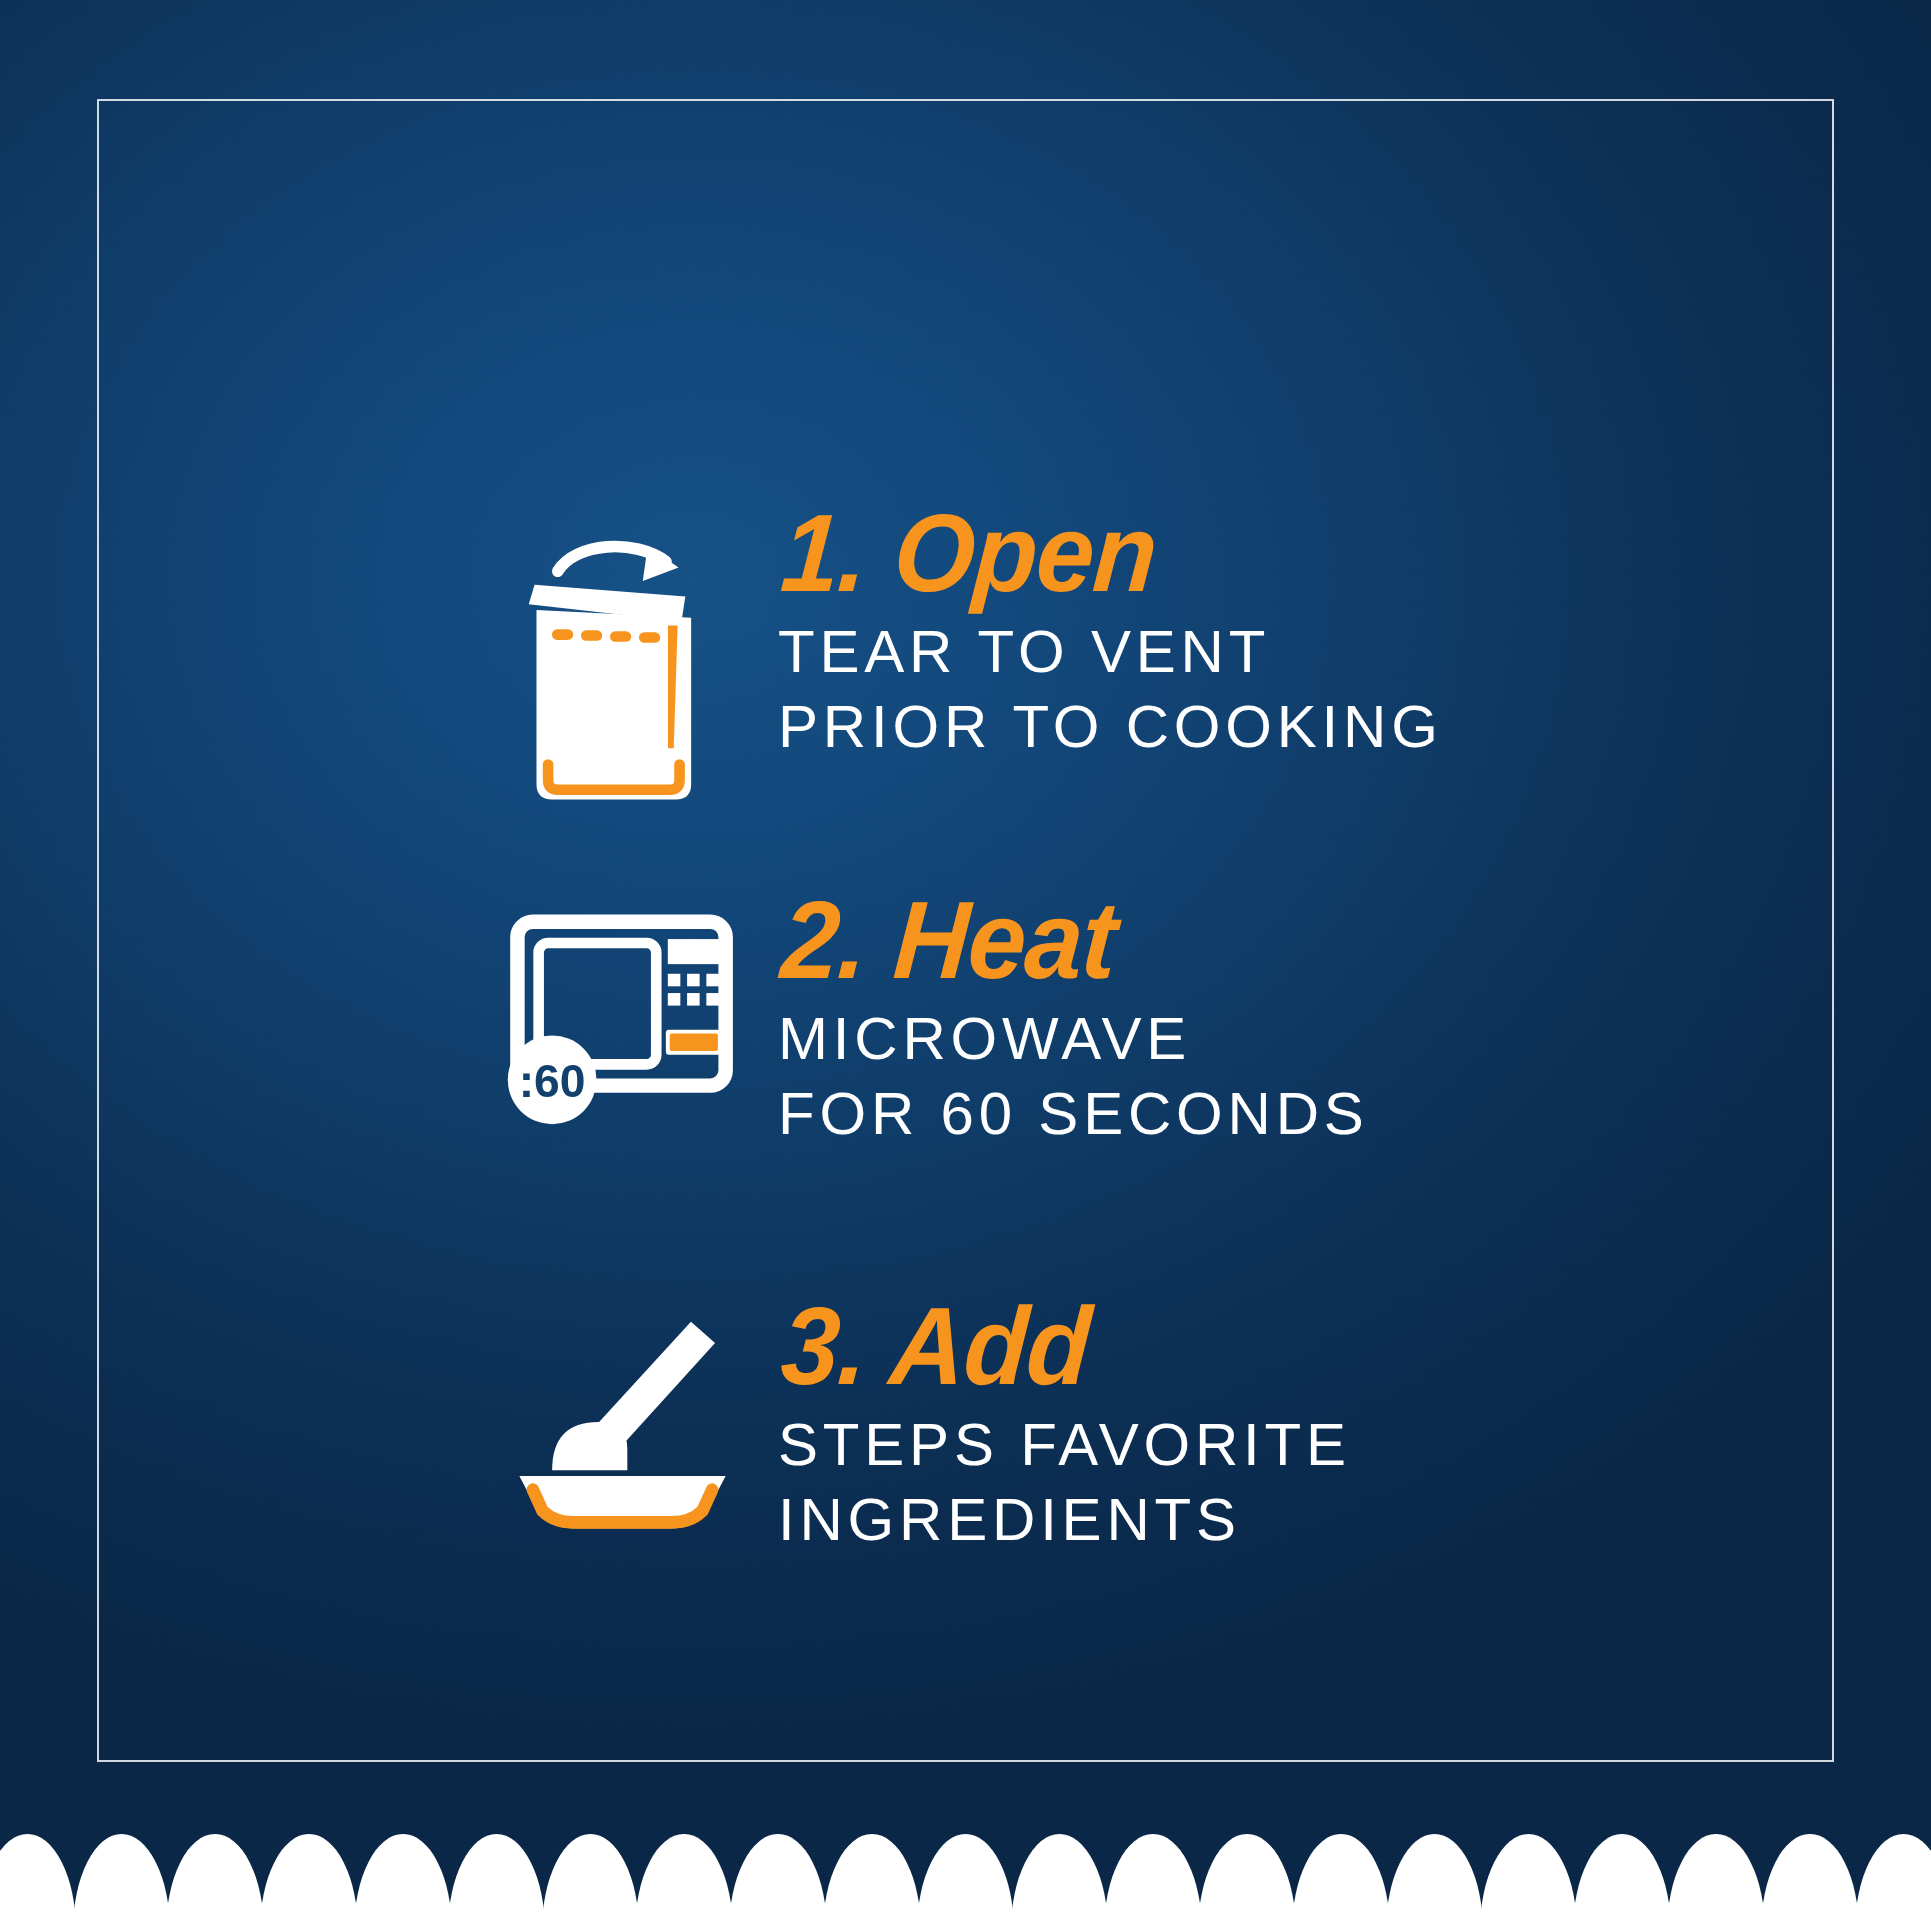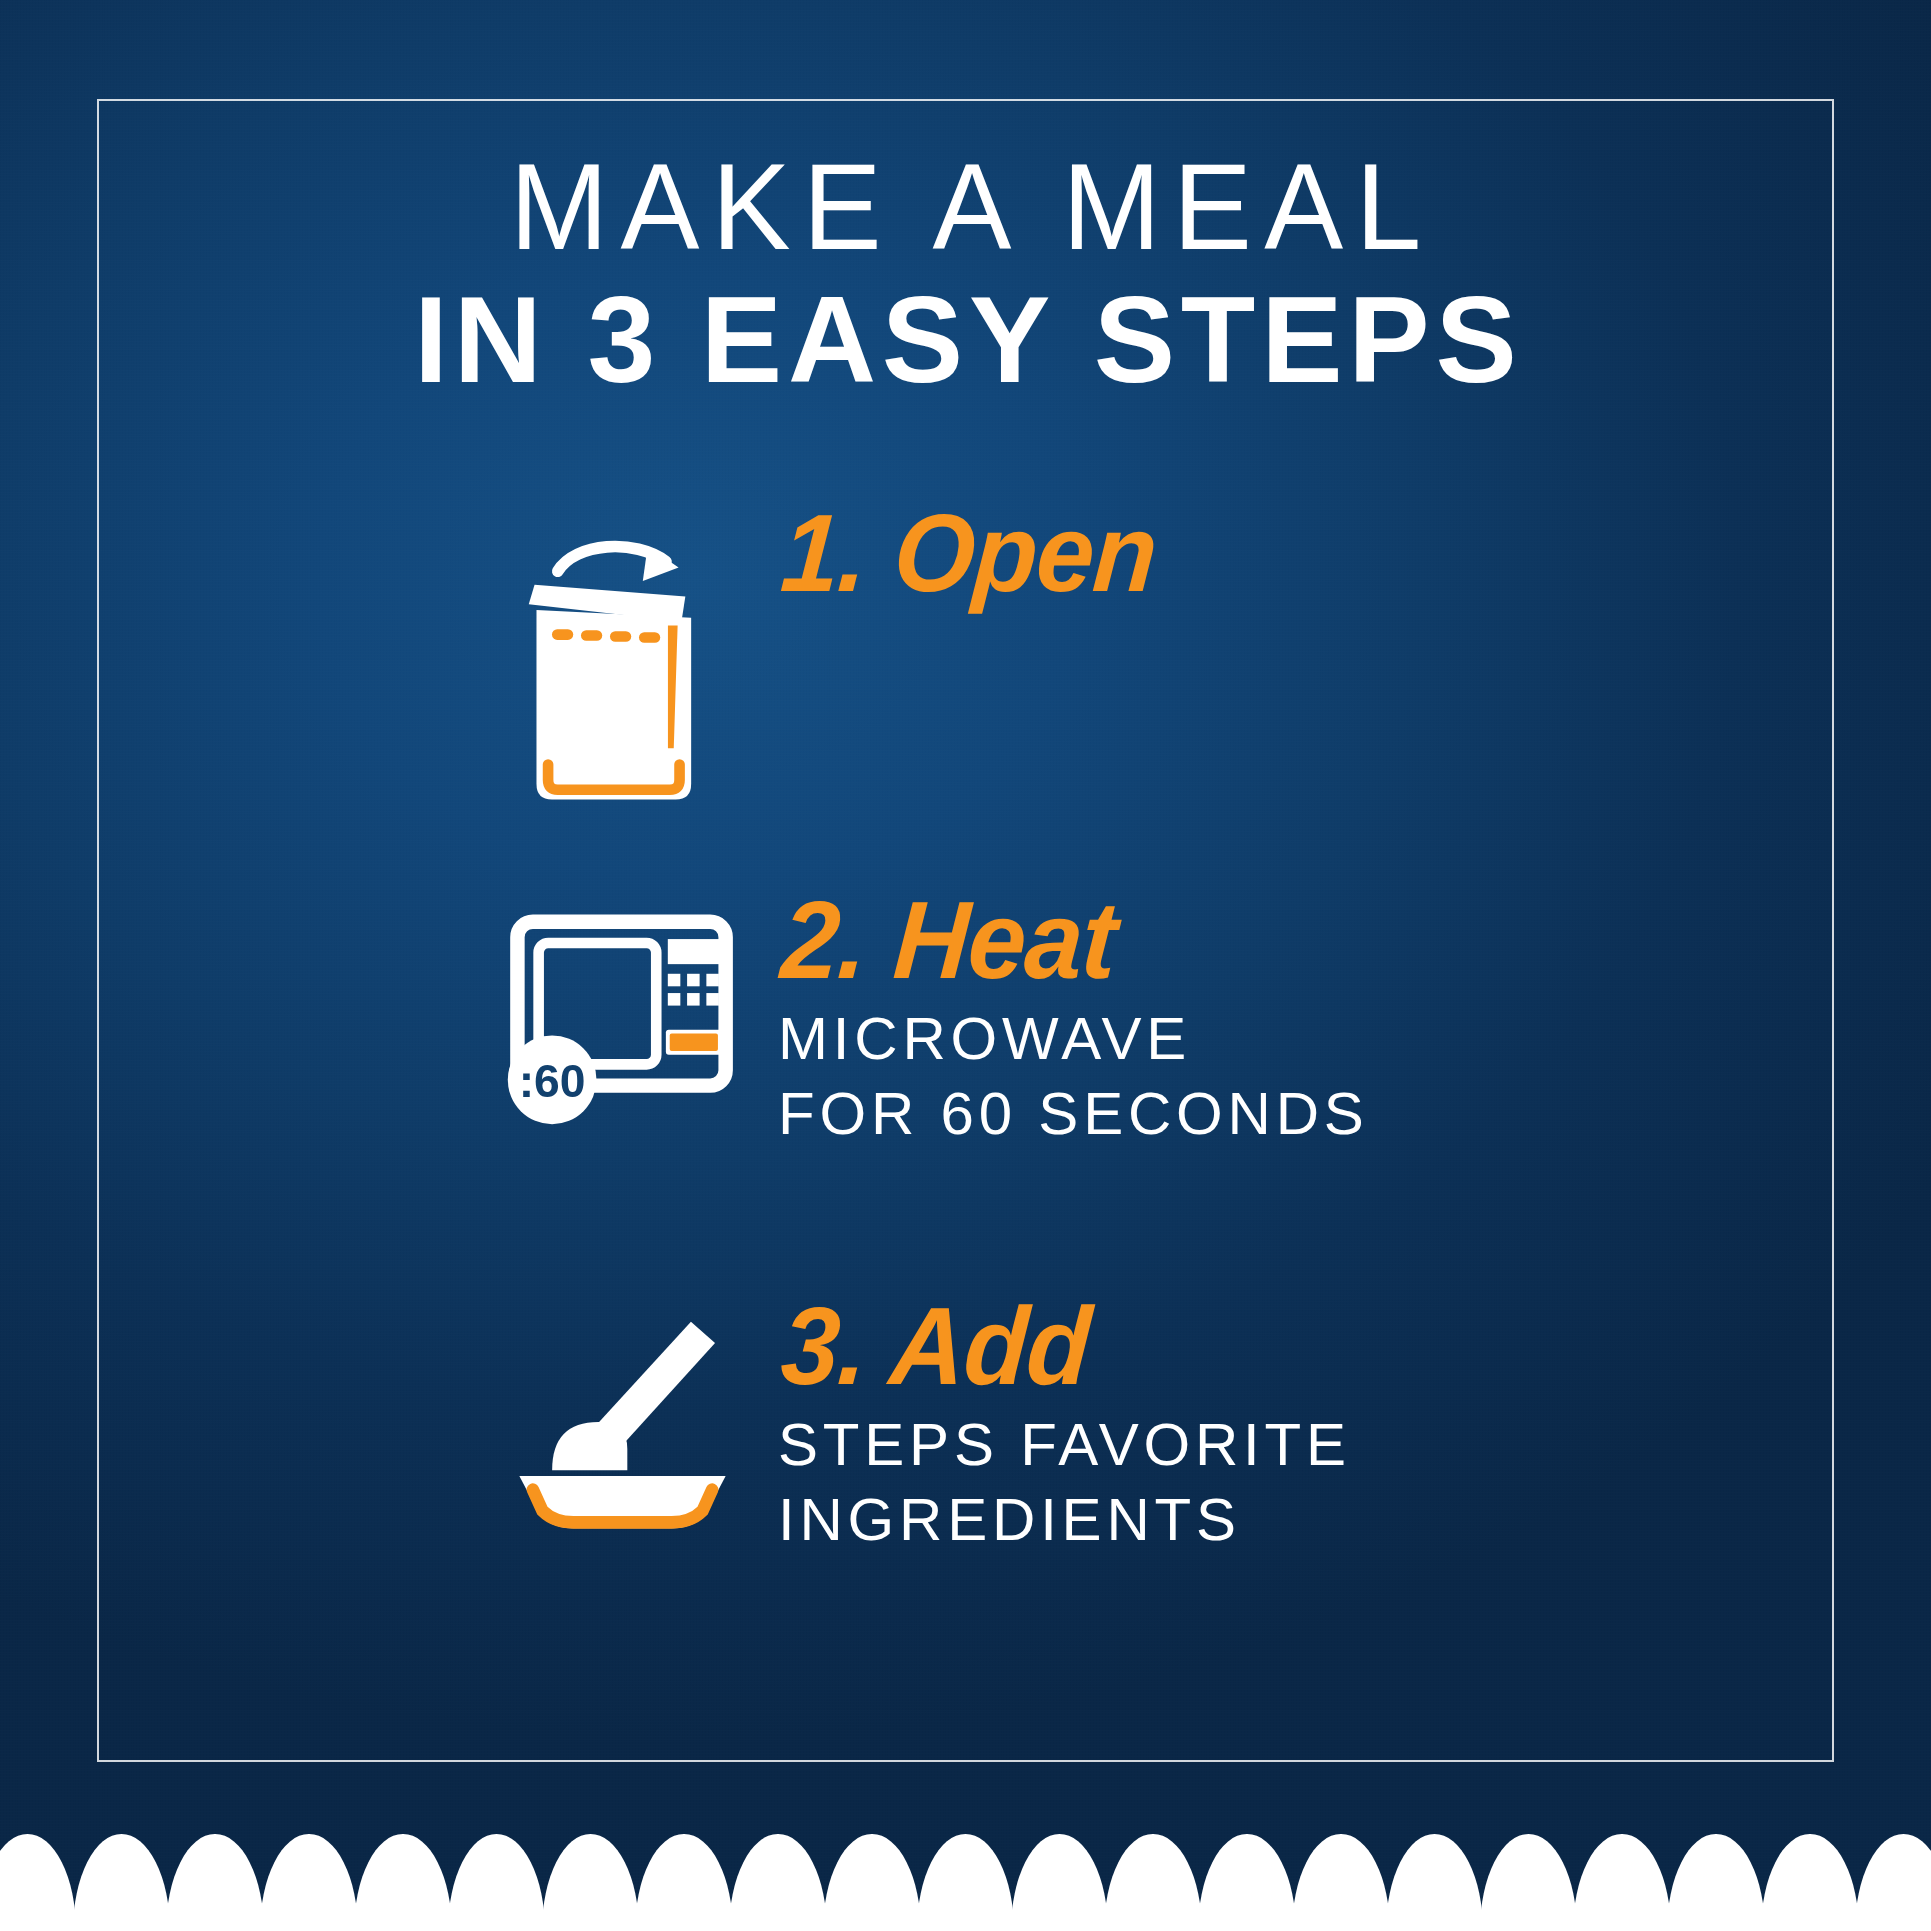--- a/index.html
+++ b/index.html
@@ -109,24 +109,20 @@
   }
   svg{display:block;}
 </style>
 </head>
 <body>
 
 <div class="poster">
   <div class="grain"></div>
   <div class="frame"></div>
 
-  <div class="headwrap">
-    <div class="h1">MAKE A MEAL</div>
-    <div class="h2">IN 3 EASY STEPS</div>
-  </div>
 
   <div class="steps">
 
     <div class="step" id="step-1">
       <div class="icon-cell">
         <span>
           <svg width="208" height="290" viewBox="0 0 215 300" aria-hidden="true">
 
             <path d="M40 52 C 58 22, 120 18, 152 42" fill="none" stroke="#ffffff" stroke-width="12" stroke-linecap="round"></path>
             <path d="M133 26 L165 48 L128 62 Z" fill="#ffffff"></path>
@@ -143,20 +139,22 @@
             </g>
 
             <path d="M154 108 L164 108 L160 235 L154 235 Z" fill="#f7941e"></path>
 
             <path d="M30 252 L30 268 Q30 278 40 278 L156 278 Q166 278 166 268 L166 252" fill="none" stroke="#f7941e" stroke-width="11" stroke-linecap="round"></path>
           </svg>
         </span>
       </div>
       <div class="text-cell">
         <div class="step-title">1. Open</div>
+        <div class="step-desc">TEAR TO VENT
+PRIOR TO COOKING</div>
       </div>
     </div>
 
     <div class="step" id="step-2">
       <div class="icon-cell">
         <span>
           <svg width="241" height="227" viewBox="0 0 250 235" aria-hidden="true">
 
             <rect x="16" y="14" width="216" height="170" rx="16" ry="16" fill="none" stroke="#ffffff" stroke-width="15"></rect>
 

